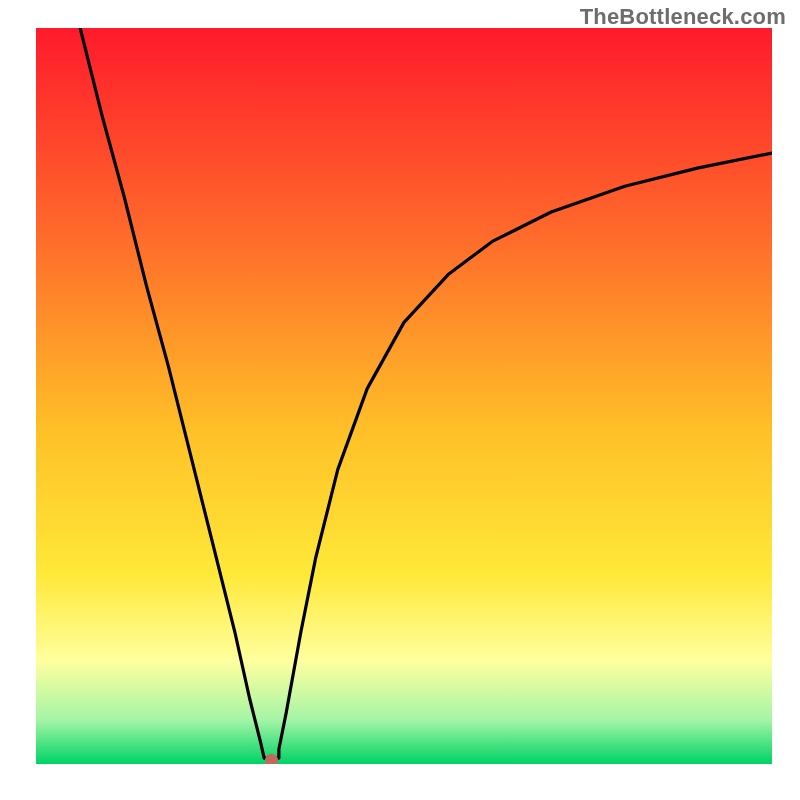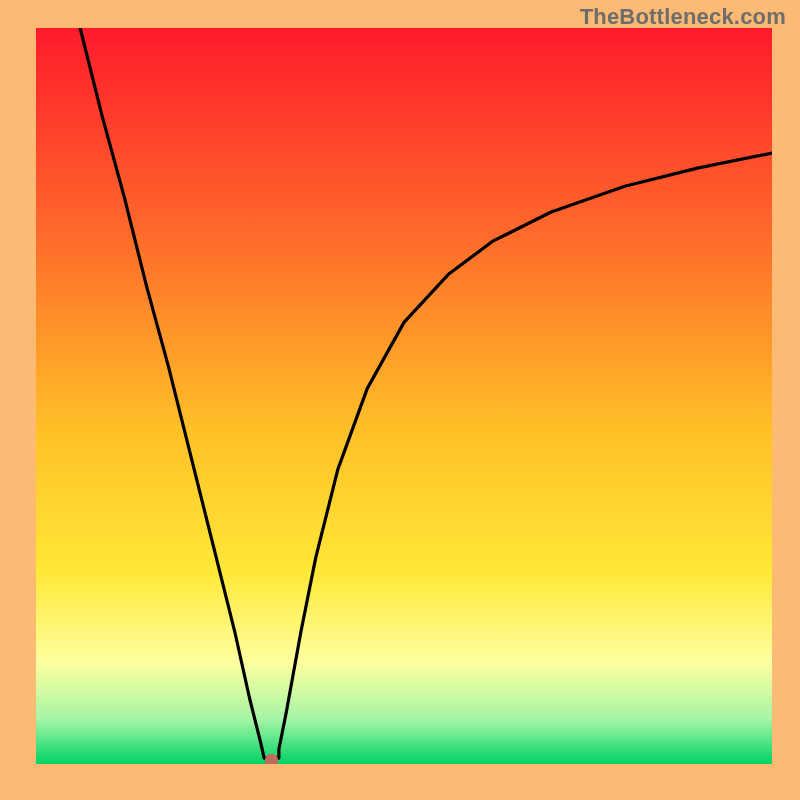--- a/index.html
+++ b/index.html
@@ -8,21 +8,21 @@
     width: 800px;
     height: 800px;
     overflow: hidden;
     font-family: Arial, Helvetica, sans-serif;
     background: #000;
   }
   .frame {
     position: relative;
     width: 800px;
     height: 800px;
-    background: #fdba74;
+    background: #ffffff;
     text-align: right;
   }
   .watermark {
     position: absolute;
     top: 4px;
     right: 14px;
     color: #6d6d6d;
     font-size: 22px;
     font-weight: 600;
     letter-spacing: 0.2px;

